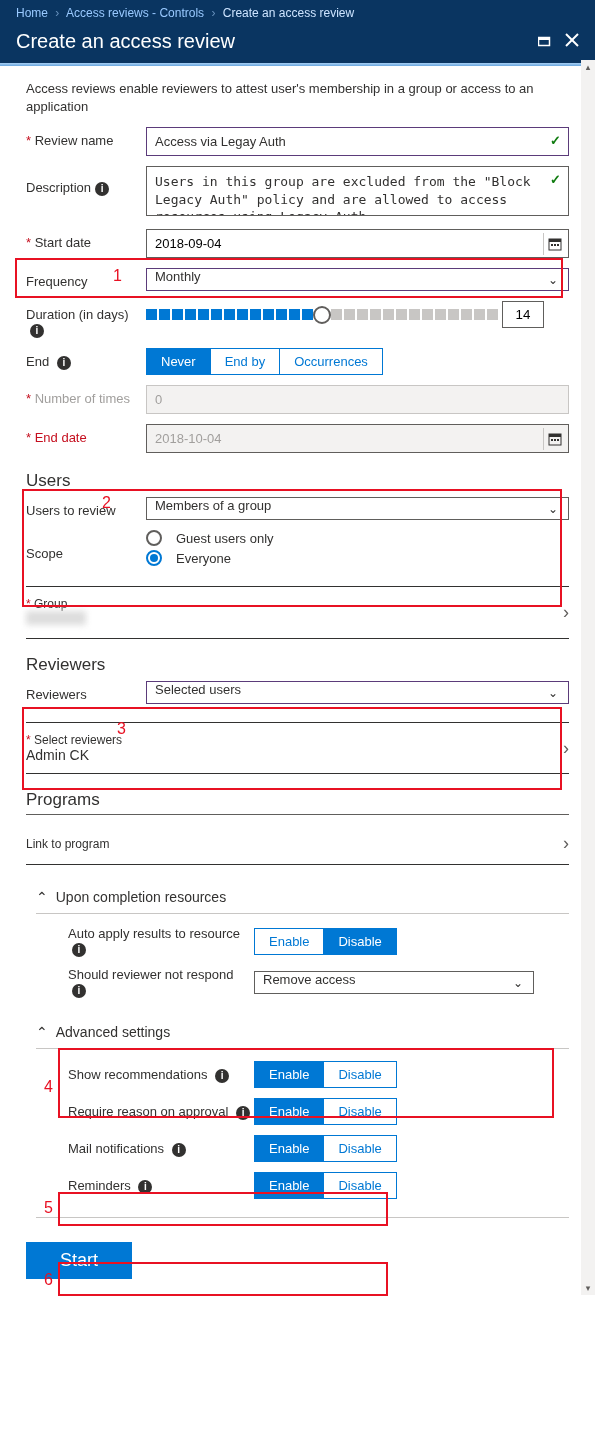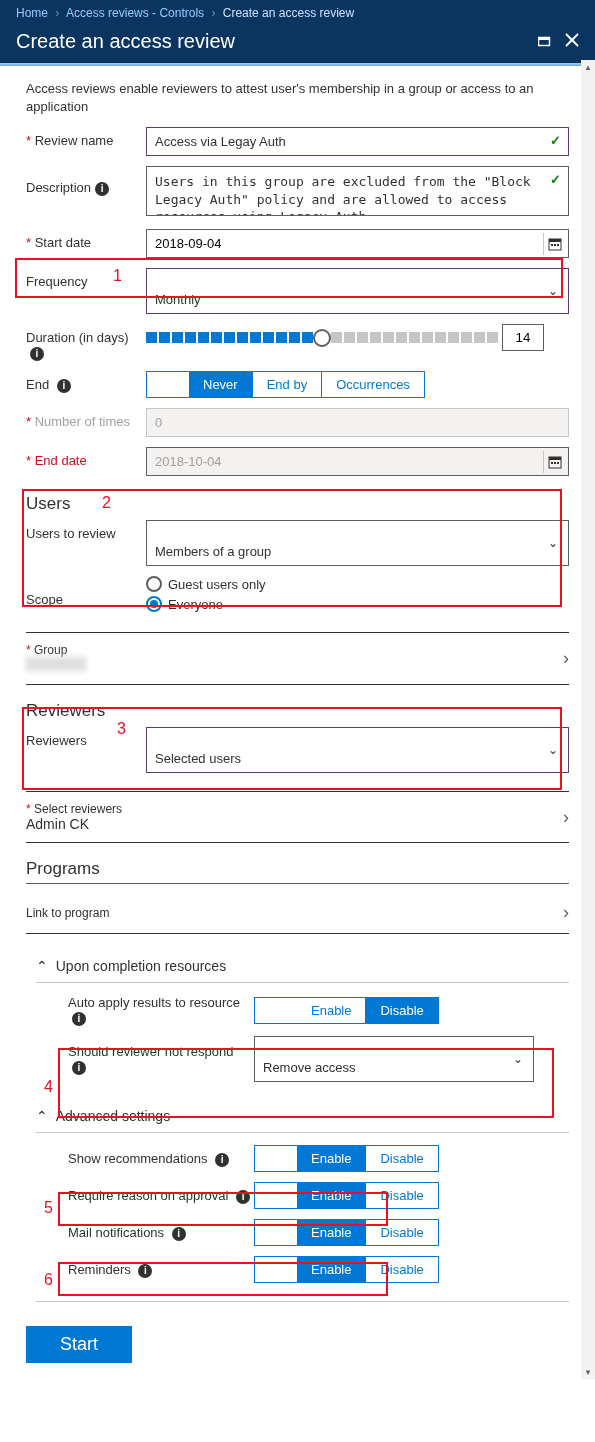--- a/index.html
+++ b/index.html
@@ -15,42 +15,42 @@
 .graddiv { height: 3px; background: linear-gradient(#a7d0f5,#6ba7de); }
 .panel { padding: 14px 26px 12px 26px; position: relative; }
 .intro { font-size: 13px; color: #323130; margin-bottom: 12px; line-height: 1.35; }
 .row { display: flex; align-items: flex-start; margin-bottom: 10px; }
 .label { width: 120px; padding-top: 6px; font-size: 13px; color: #323130; }
 .req::before { content: "* "; color: #c50f1f; }
 .field { flex: 1; }
 .textbox { width: 100%; border: 1px solid #605e5c; padding: 6px 28px 6px 8px; font-size: 13px; background: #fff; color: #323130; position: relative; }
 .textbox.validated { border: 1px solid #5b3b7a; }
 .textarea { width: 100%; border: 1px solid #605e5c; padding: 6px 28px 6px 8px; font-size: 13px; background: #fff; color: #323130; height: 50px; resize: none; line-height: 1.35; }
-.selectbox { width: 100%; border: 1px solid #605e5c; padding: 23px 28px 6px 8px; font-size: 13px; background: #fff; color: #323130; position: relative; }
+.selectbox { width: 100%; border: 1px solid #605e5c; padding: 0 28px 6px 8px; font-size: 13px; background: #fff; color: #323130; position: relative; }
 .selectbox.validated { border: 1px solid #5b3b7a; }
 .chev { position: absolute; right: 10px; top: 50%; transform: translateY(-50%); font-size: 12px; color: #323130; }
 .check-green { position: absolute; right: 8px; top: 6px; color: #107c10; font-weight: bold; }
 .field-wrap { position: relative; }
 .datebox { width: 100%; border: 1px solid #605e5c; padding: 6px 30px 6px 8px; font-size: 13px; background: #fff; }
 .datebox.disabled { background: #f3f2f1; color: #a19f9d; }
 .calicon { position: absolute; right: 4px; top: 4px; width: 22px; height: 22px; display: flex; align-items: center; justify-content: center; border-left: 1px solid #c8c6c4; cursor: pointer; }
 .info { display: inline-block; width: 14px; height: 14px; border-radius: 50%; background: #323130; color: #fff; font-size: 10px; font-weight: bold; text-align: center; line-height: 14px; margin-left: 4px; cursor: pointer; }
 .slider-row { display: flex; align-items: center; gap: 4px; }
 .slider { display: flex; align-items: center; gap: 2px; }
 .seg { width: 11px; height: 11px; background: #0078d4; }
 .seg.off { background: #c8c6c4; }
 .thumb { width: 18px; height: 18px; border-radius: 50%; background: #fff; border: 2px solid #605e5c; margin: 0 -2px; }
 .durbox { width: 42px; border: 1px solid #605e5c; text-align: center; padding: 5px 0; }
-.toggle-group { display: inline-flex; border: 1px solid #0078d4; padding-left: 42px; }
+.toggle-group { display: inline-flex; border: 1px solid #0078d4; }
 .toggle-btn { padding: 5px 14px; font-size: 13px; background: #fff; color: #0078d4; border: none; cursor: pointer; border-left: 1px solid #0078d4; }
 .toggle-btn:first-child { border-left: none; }
 .toggle-btn.active { background: #0078d4; color: #fff; }
 .disabledbox { width: 100%; border: 1px solid #c8c6c4; padding: 6px 8px; font-size: 13px; background: #f3f2f1; color: #a19f9d; }
 .section-h { font-size: 17px; font-weight: 400; color: #323130; padding-bottom: 4px; border-bottom: 1px solid #605e5c; margin-bottom: 8px; margin-top: 4px; }
-.radio-row { display: flex; align-items: center; gap: 6px; margin-bottom: 4px; cursor: pointer; }
+.radio-row { display: flex; align-items: center; gap: 14px; margin-bottom: 4px; cursor: pointer; }
 .radio { width: 16px; height: 16px; border: 2px solid #605e5c; border-radius: 50%; display: inline-flex; align-items: center; justify-content: center; }
 .radio.selected { border-color: #0078d4; }
 .radio.selected .dot { width: 8px; height: 8px; background: #0078d4; border-radius: 50%; }
 .nav-row { border-top: 1px solid #323130; border-bottom: 1px solid #323130; padding: 10px 0; margin: 10px 0 16px; display: flex; align-items: center; cursor: pointer; }
 .nav-row .labels { flex: 1; }
 .nav-row .small { font-size: 12px; color: #323130; }
 .nav-row .val { font-size: 14px; color: #323130; }
 .nav-row .blurred { filter: blur(3px); display: inline-block; width: 60px; height: 14px; background: #ddd; }
 .chev-right { font-size: 18px; color: #605e5c; }
 .collapsible-h { display: flex; align-items: center; gap: 8px; padding: 8px 0; border-bottom: 1px solid #c8c6c4; margin-bottom: 12px; cursor: pointer; font-size: 14px; margin-left: 10px; }

